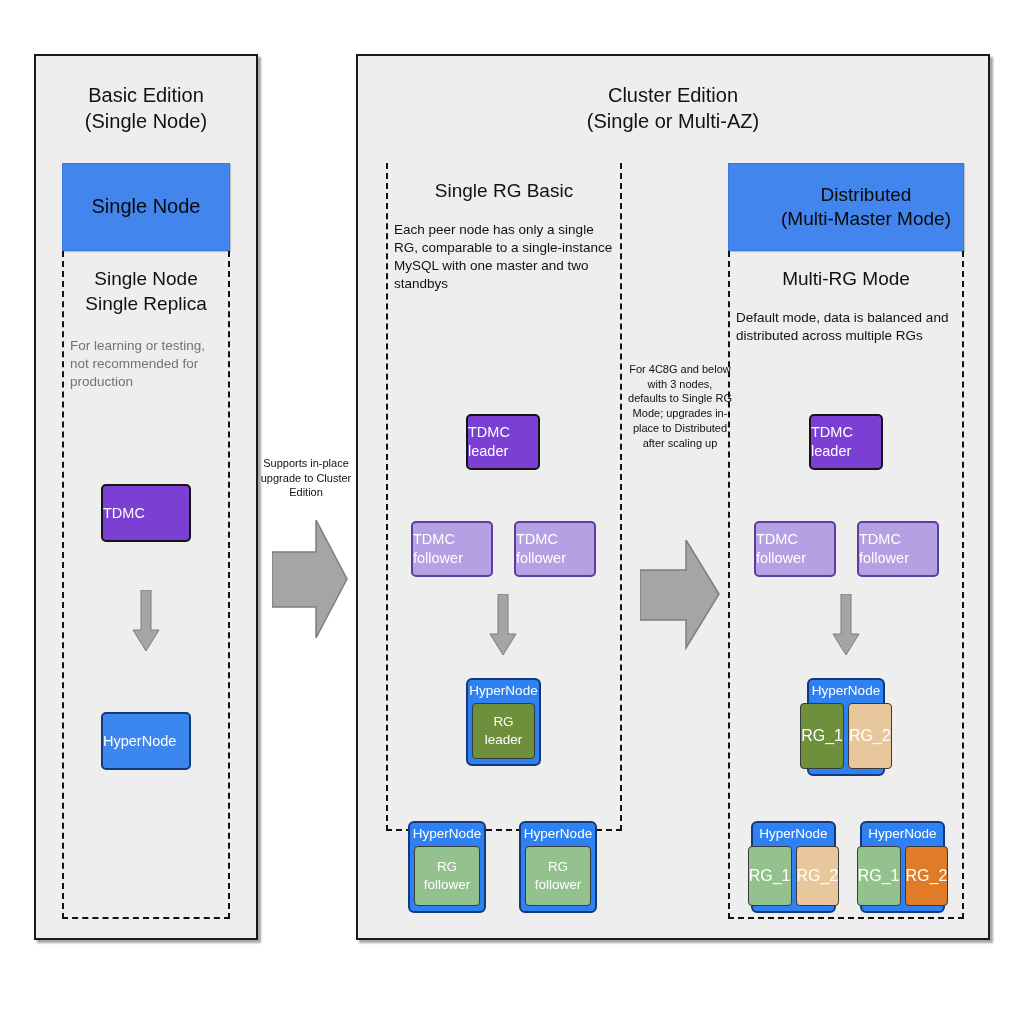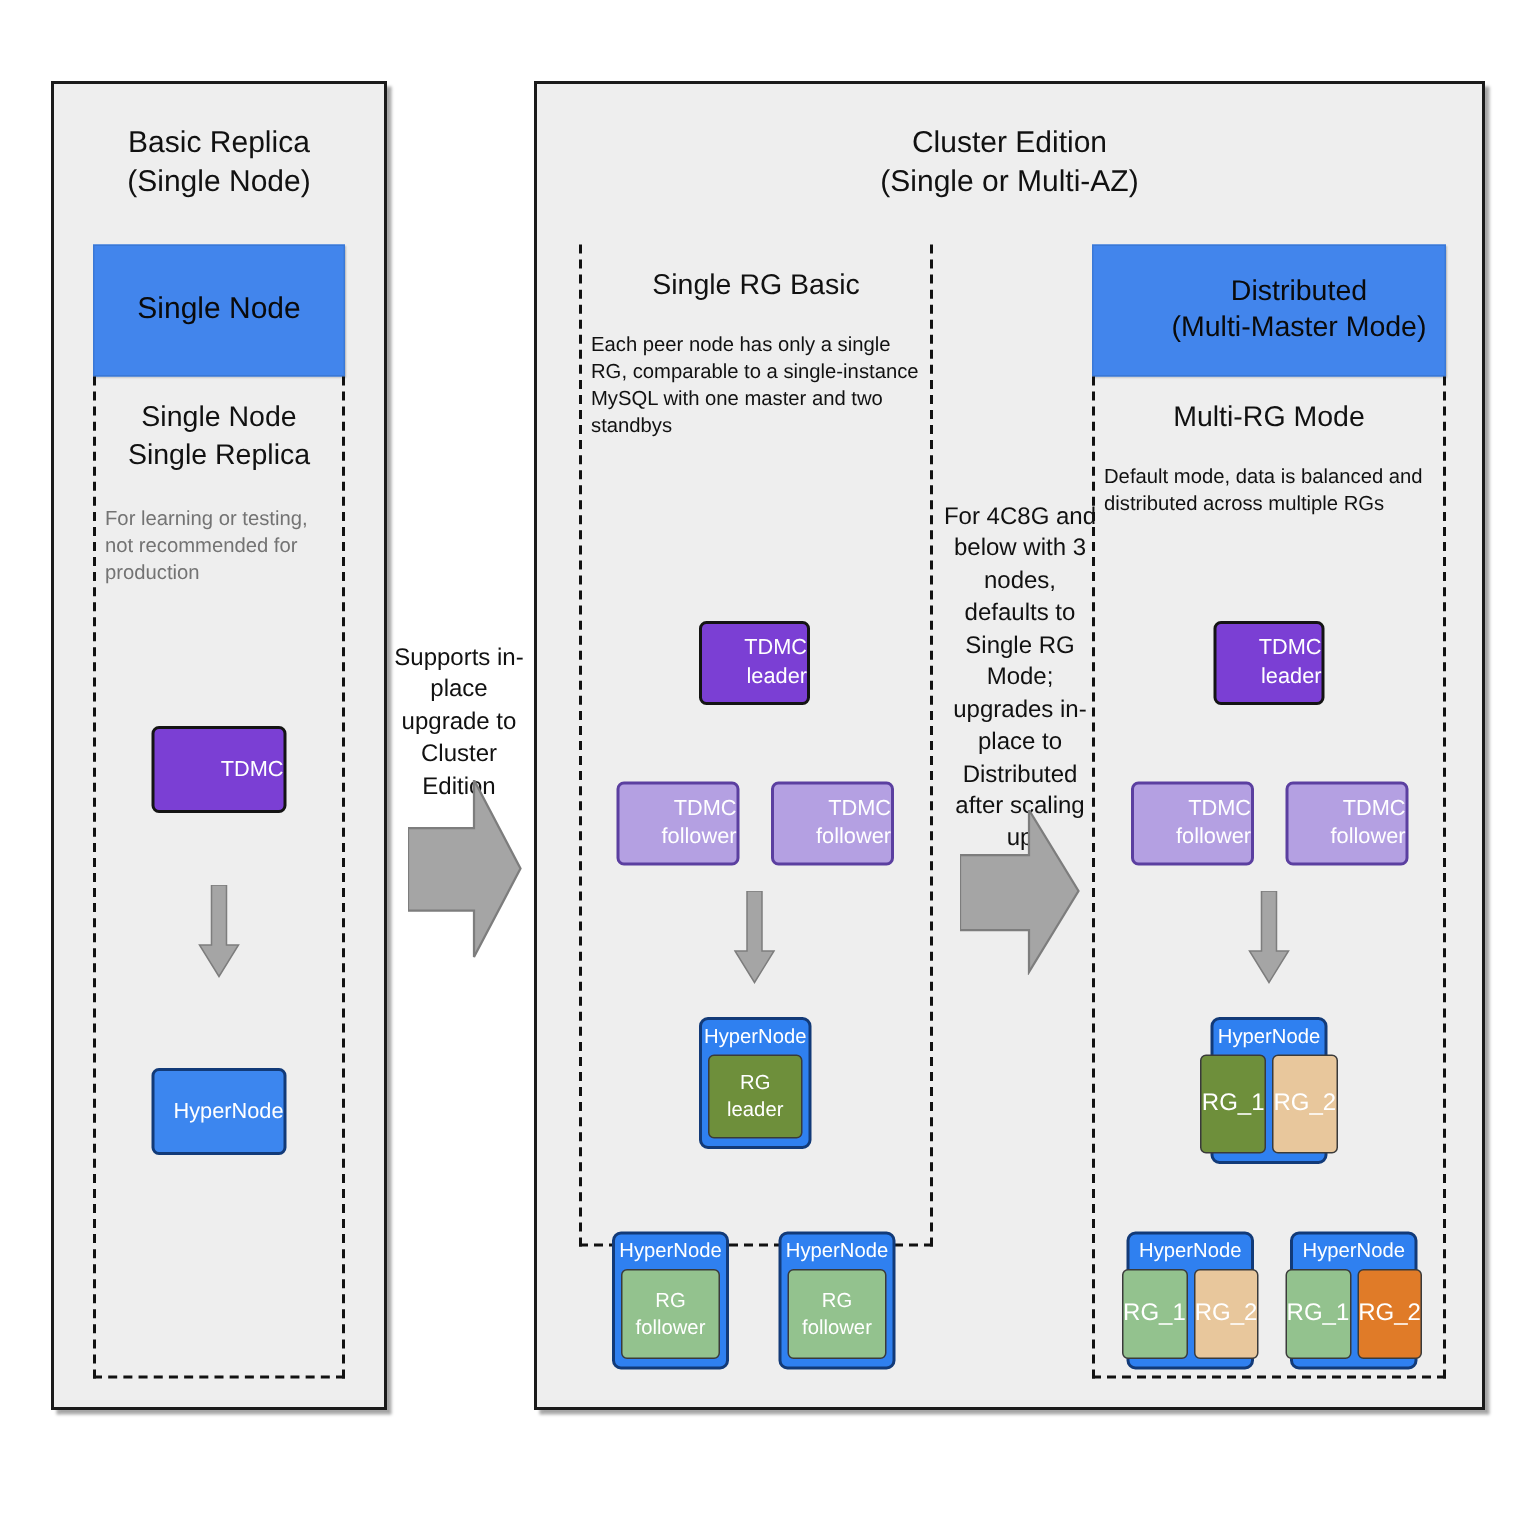--- a/index.html
+++ b/index.html
@@ -96,21 +96,21 @@
     color: #111;
   }
   .body-note.warn { color: #737373; }
 
   
   .node {
     position: absolute;
     box-sizing: border-box;
     display: flex;
     flex-direction: column;
-    align-items: flex-end;
+    align-items: flex-start;
     justify-content: center;
     border-radius: 5px;
     color: #fff;
     text-align: center;
     line-height: 1.3;
   }
   .node .ln { display: block; }
 
   .tdmc-leader {
     background: #7b3fd4;
@@ -176,23 +176,24 @@
 
   
   .conn { position: absolute; left: 0; top: 0; width: 1024px; height: 1024px; pointer-events: none; }
 
   
   .arrow { position: absolute; }
 
   .flow-text {
     position: absolute;
     text-align: center;
-    font-size: 16px;
+    font-size: 11px;
     line-height: 1.34;
     color: #111;
+    margin-top: 28px;
   }
 </style>
 </head>
 <body>
 
 <div class="stage">
 
   <svg class="conn" viewBox="0 0 1024 1024">
 
     <line x1="478" y1="469" x2="452" y2="522" stroke="#1a1a1a" stroke-width="2"></line>
@@ -206,21 +207,21 @@
     <line x1="821" y1="469" x2="795" y2="522" stroke="#1a1a1a" stroke-width="2"></line>
     <line x1="871" y1="469" x2="899" y2="522" stroke="#1a1a1a" stroke-width="2"></line>
     <line x1="837" y1="549" x2="856" y2="549" stroke="#1a1a1a" stroke-width="2"></line>
 
     <line x1="824" y1="775" x2="794" y2="823" stroke="#1a1a1a" stroke-width="2"></line>
     <line x1="871" y1="775" x2="901" y2="823" stroke="#1a1a1a" stroke-width="2"></line>
     <line x1="833" y1="876" x2="863" y2="876" stroke="#1a1a1a" stroke-width="2"></line>
   </svg>
 
   <div class="panel" id="basic-panel">
-    <div class="panel-title" id="basic-title">Basic Replica
+    <div class="panel-title" id="basic-title">Basic Edition
 (Single Node)</div>
   </div>
 
   <div class="mode-card" id="card-single">
     <div class="mode-header">Single Node</div>
     <div class="mode-body">
       <div class="body-title" style="top:16px;">Single Node
 Single Replica</div>
       <div class="body-note warn" style="top:86px;">For learning or testing, not recommended for production</div>
     </div>

